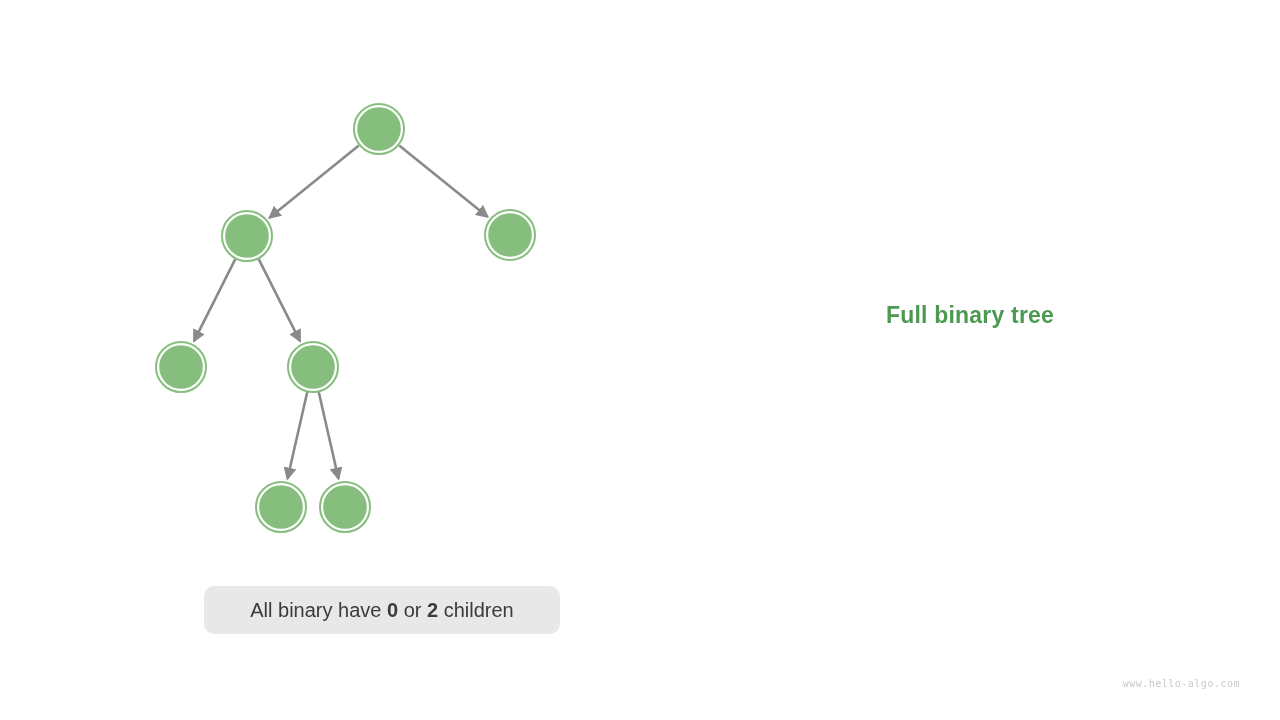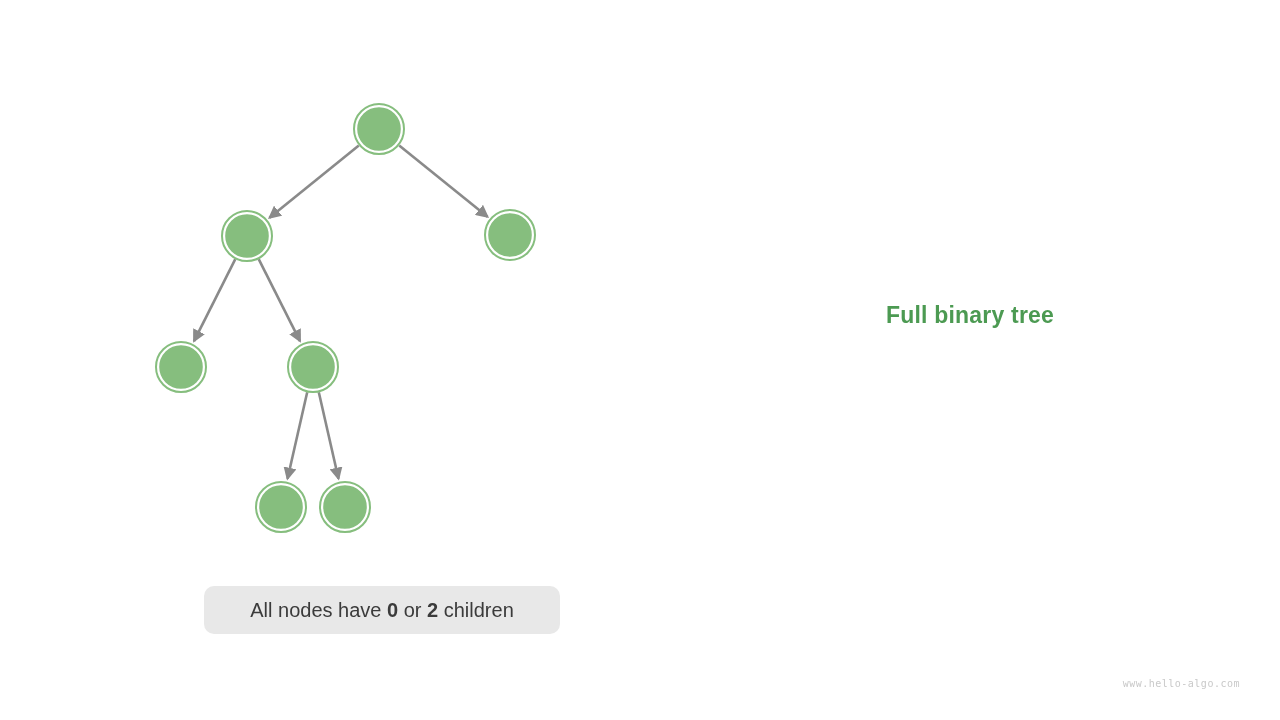--- a/index.html
+++ b/index.html
@@ -94,21 +94,21 @@
         <g>
           <circle cx="345" cy="507" r="23" fill="#86BE7E" stroke="#FFFFFF" stroke-width="2.4"></circle>
           <circle cx="345" cy="507" r="25" fill="none" stroke="#86BE7E" stroke-width="2"></circle>
         </g>
       </g>
   </svg>
 
   <div class="diagram-title" style="color: rgb(76, 154, 82);">Full binary tree</div>
 
   <div class="caption-box" style="background: rgb(232, 232, 232); color: rgb(59, 59, 59);">
-    <span>All nodes have </span>
+    <span>All binary have </span>
       <span class="bold">0</span>
       <span> or </span>
       <span class="bold">2</span>
       <span> children</span>
   </div>
 
   <div class="watermark" style="color: rgb(201, 201, 201);">www.hello-algo.com</div>
 
 </div>
 

